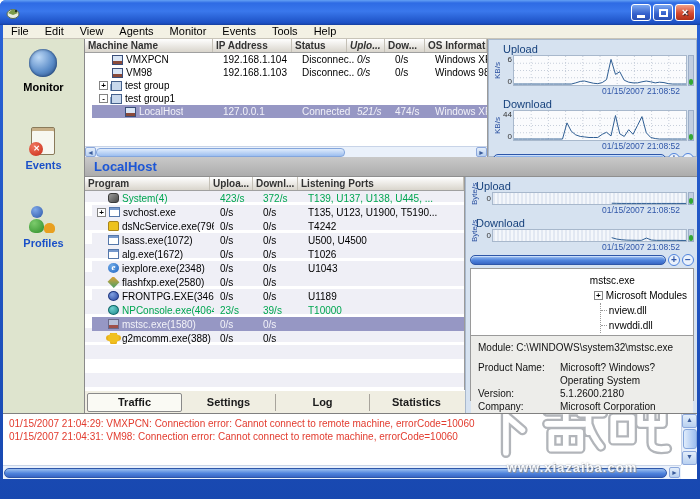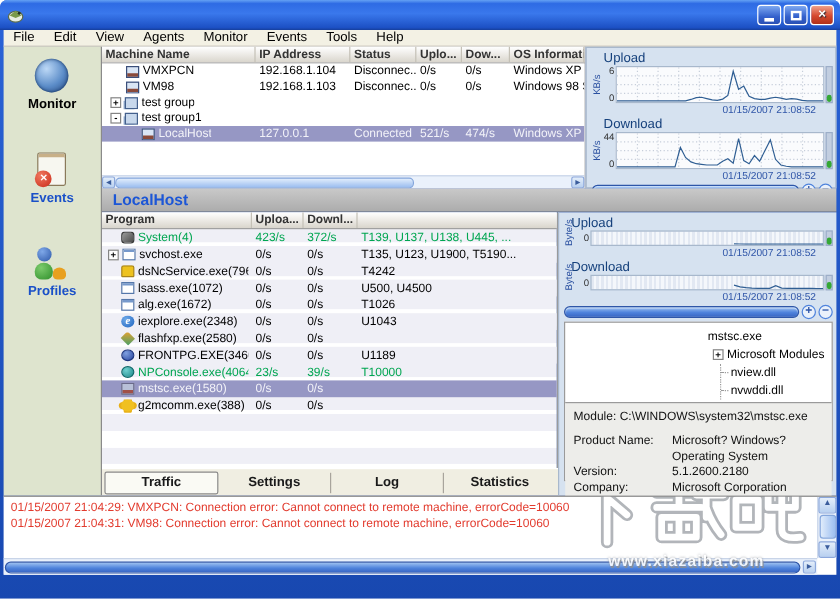--- a/index.html
+++ b/index.html
@@ -58,23 +58,23 @@
   .tabsbar{position:absolute;left:85px;top:390px;width:380px;height:23px;background:#F0EEE2;
     border-top:1px solid #FFF;display:flex;align-items:center;padding:0 2px;}
   .logarea{position:absolute;left:3px;top:413px;width:694px;height:66px;background:#fff;
     border-top:1px solid #808080;overflow:hidden;}
   
   .thead{display:flex;height:14px;flex:none;background:linear-gradient(180deg,#FFFFFF,#D9D5CC);
     border-bottom:1px solid #A0A0A0;font-size:10px;font-weight:bold;color:#333;}
   .thead .cell{border-right:1px solid #C4C0B6;}
   .cell{padding:0 3px;white-space:nowrap;overflow:hidden;display:flex;align-items:center;}
   .c-name{width:128px;flex:none;}.c-ip{width:79px;flex:none;}.c-status{width:55px;flex:none;}
-  .c-up{width:38px;flex:none;}.c-down{width:40px;flex:none;}.c-os{flex:1;min-width:0;}
+  .c-up{width:38px;flex:none;font-style:italic;}.c-down{width:40px;flex:none;}.c-os{flex:1;min-width:0;}
   .p-name{width:125px;flex:none;}.p-up{width:43px;flex:none;}.p-down{width:45px;flex:none;}.p-ports{flex:1;min-width:0;}
-  .rows{flex:1;overflow:hidden;background:#fff;}
+  .rows{flex:1;overflow:hidden;background:#fff;margin-left:7px;}
   .programs .rows{background:transparent;}
   .mrow,.prow{display:flex;height:13px;font-size:10px;color:#000;align-items:center;cursor:default;}
   .prow{height:14px;}
   .prow.stripe{background:#EFEFF6;}
   .mrow.selected,.prow.selected{background:#9697C4;color:#F2F2F8;}
   .prow.green{color:#00A651;}
   .indent{display:inline-block;height:1px;flex:none;}
   .expander{width:9px;height:9px;flex:none;border:1px solid #848484;background:#fff;color:#000;
     font-size:8px;line-height:7px;text-align:center;margin-right:3px;font-weight:bold;}
   .lbl{white-space:nowrap;overflow:hidden;}
@@ -359,20 +359,21 @@
     </div>
   </div>
 
   <div class="lh-bar">LocalHost</div>
 
   <div class="programs">
     <div class="thead">
         <div class="cell p-name">Program</div>
         <div class="cell p-up">Uploa...</div>
         <div class="cell p-down">Downl...</div>
+        <div class="cell p-ports">Listening Ports</div>
       </div>
     <div class="rows">
         <div class="prow green">
           <div class="cell p-name">
             <span class="indent" style="width: 13px;"></span>
             <span class="pi pi-system"></span>
             <span class="lbl">System(4)</span>
           </div>
           <div class="cell p-up">423/s</div>
           <div class="cell p-down">372/s</div>

